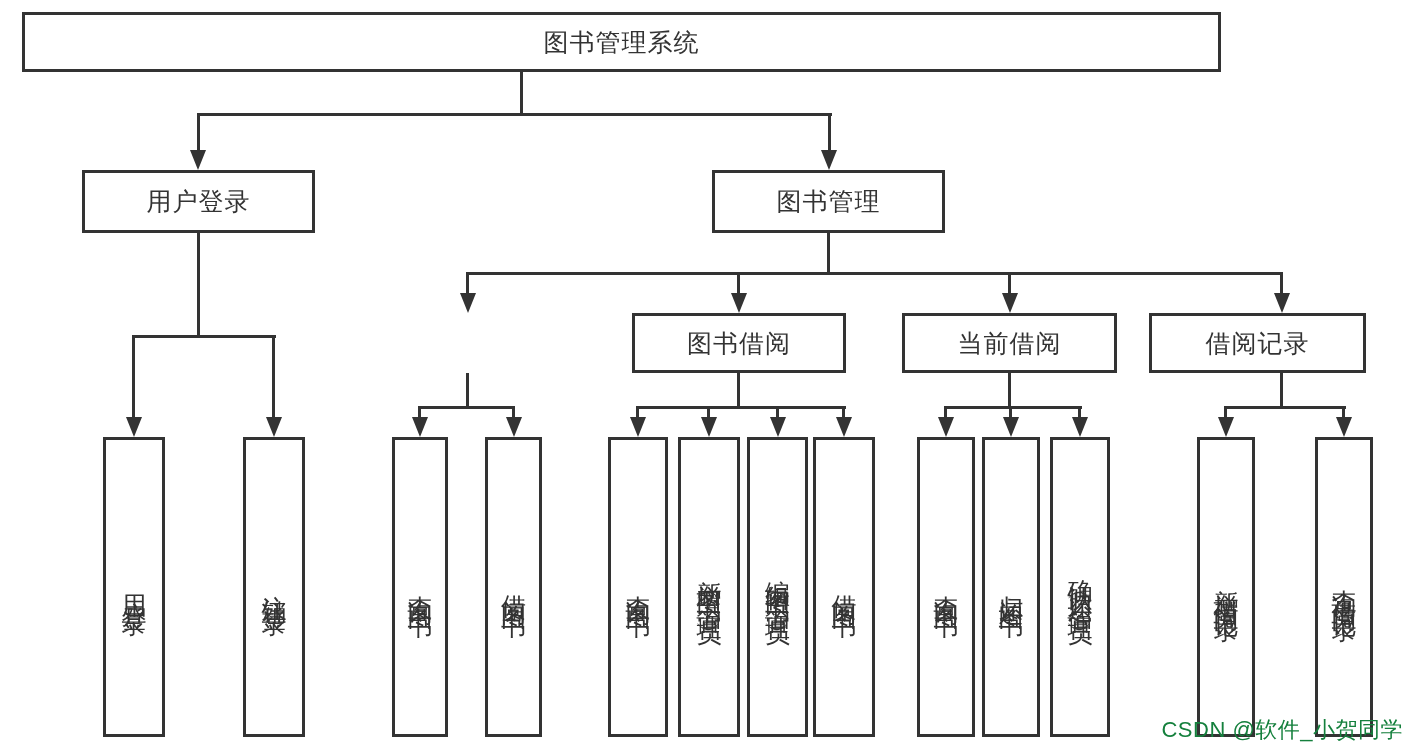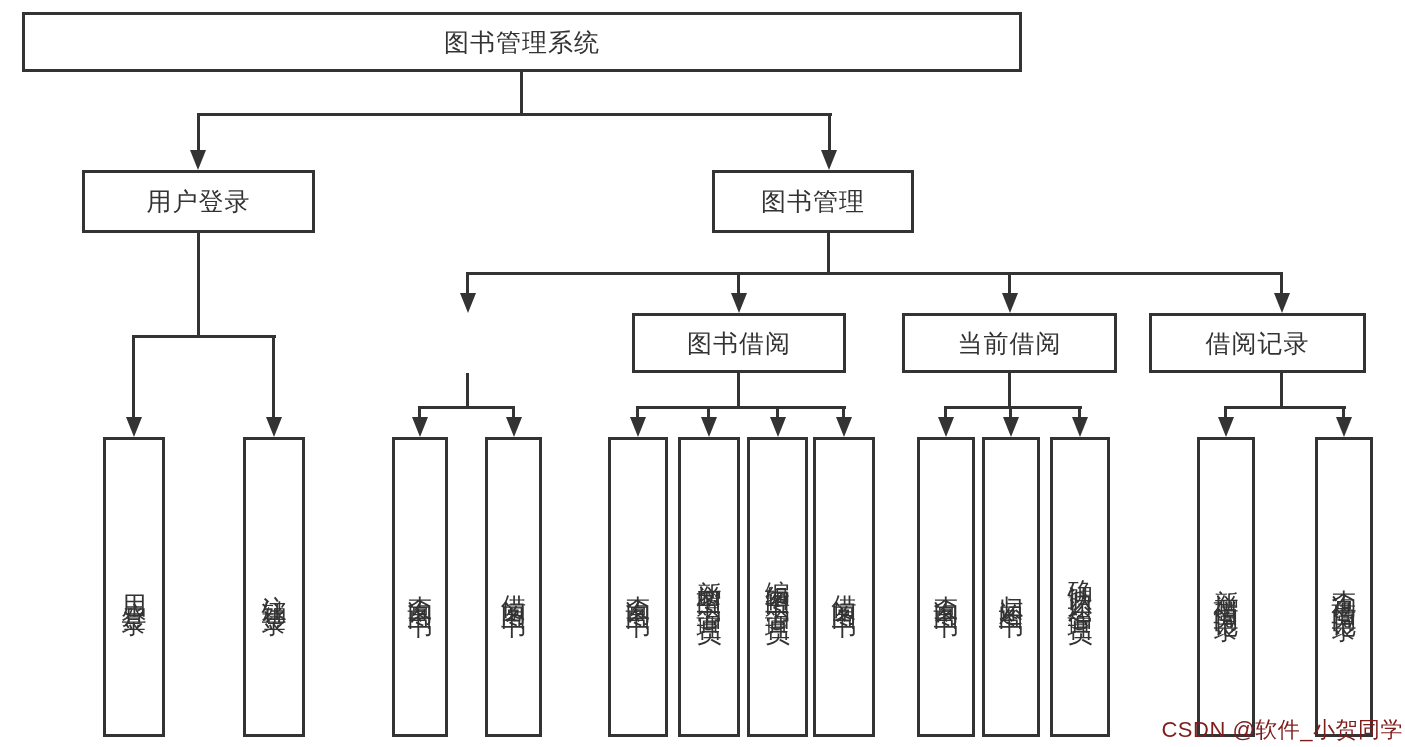--- a/index.html
+++ b/index.html
@@ -18,23 +18,23 @@
     line-height:1;letter-spacing:6px;font-size:25px;
   }
   .vline{position:absolute;width:3px;background:var(--line);}
   .hline{position:absolute;height:3px;background:var(--line);}
   .arrow{
     position:absolute;width:0;height:0;
     border-left:8px solid transparent;border-right:8px solid transparent;
     border-top:20px solid var(--line);
   }
   
-  #b-root   {left:22px;  top:12px;  width:1000px;height:60px;}
+  #b-root   {left:22px;  top:12px;  width:1199px;height:60px;}
   #b-login  {left:82px;  top:170px; width:233px; height:63px;}
-  #b-mgmt   {left:712px; top:170px; width:202px; height:63px;}
+  #b-mgmt   {left:712px; top:170px; width:233px; height:63px;}
   #b-newbook{left:363px; top:313px; width:209px; height:60px;}
   #b-borrow {left:632px; top:313px; width:214px; height:60px;}
   #b-current{left:902px; top:313px; width:215px; height:60px;}
   #b-records{left:1149px;top:313px; width:217px; height:60px;}
   .leaf{top:437px;height:300px;}
   #l-ul-login  {left:103px; width:62px;}
   #l-ul-logout {left:243px; width:62px;}
   #l-nb-query  {left:392px; width:56px;}
   #l-nb-borrow {left:485px; width:57px;}
   #l-bb-query  {left:608px; width:60px;}
@@ -42,21 +42,21 @@
   #l-bb-edit   {left:747px; width:61px;}
   #l-bb-borrow {left:813px; width:62px;}
   #l-cb-query  {left:917px; width:58px;}
   #l-cb-return {left:982px; width:58px;}
   #l-cb-confirm{left:1050px;width:60px;}
   #l-rc-add    {left:1197px;width:58px;}
   #l-rc-query  {left:1315px;width:58px;}
   
   .watermark{
     position:absolute;right:2px;bottom:2px;z-index:10;
-    font-size:22px;color:#7f1d1d;letter-spacing:0.5px;white-space:nowrap;
+    font-size:22px;color:#15803d;letter-spacing:0.5px;white-space:nowrap;
   }
 </style>
 </head>
 <body>
 
 <div class="canvas">
 
   <div class="box" id="b-root">
     <span>图书管理系统</span>
   </div>

